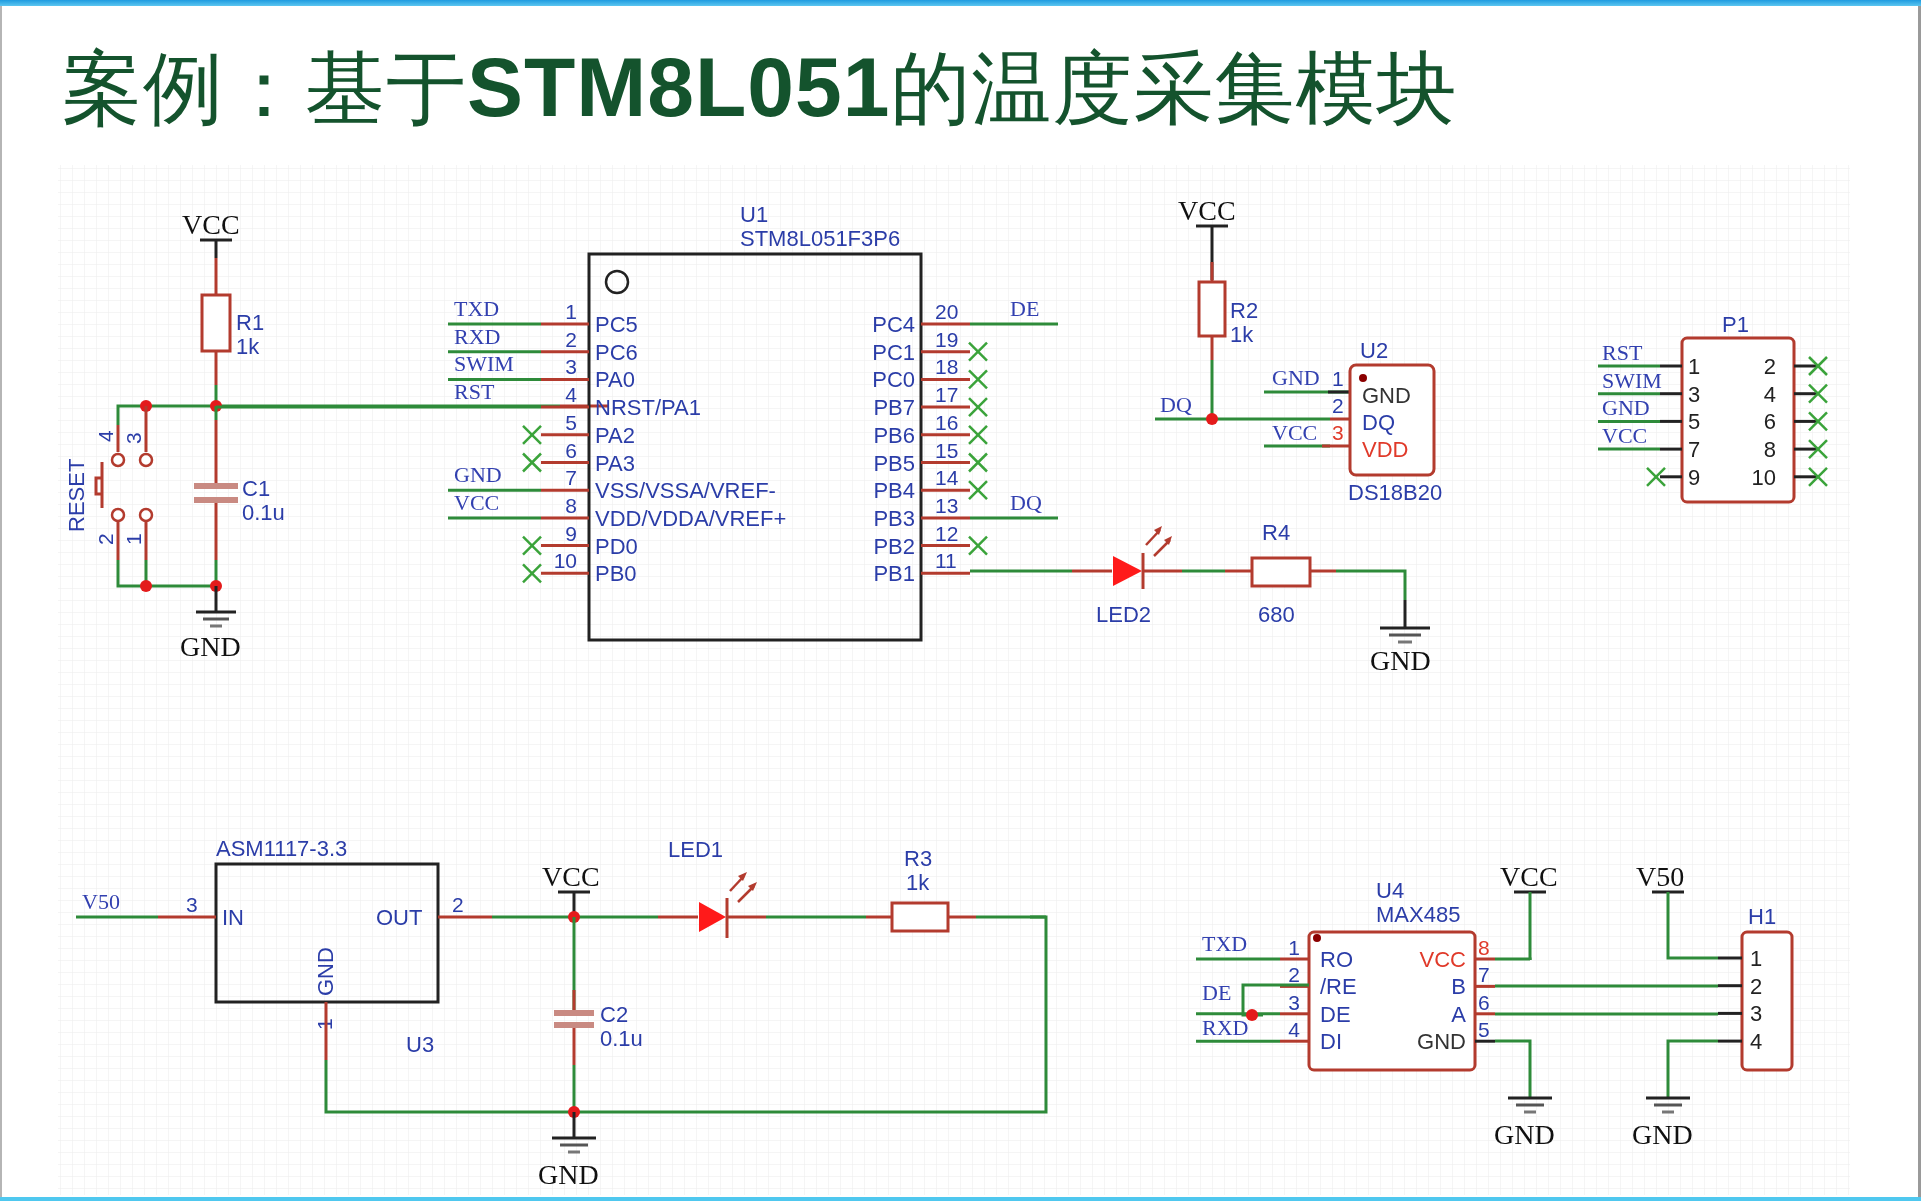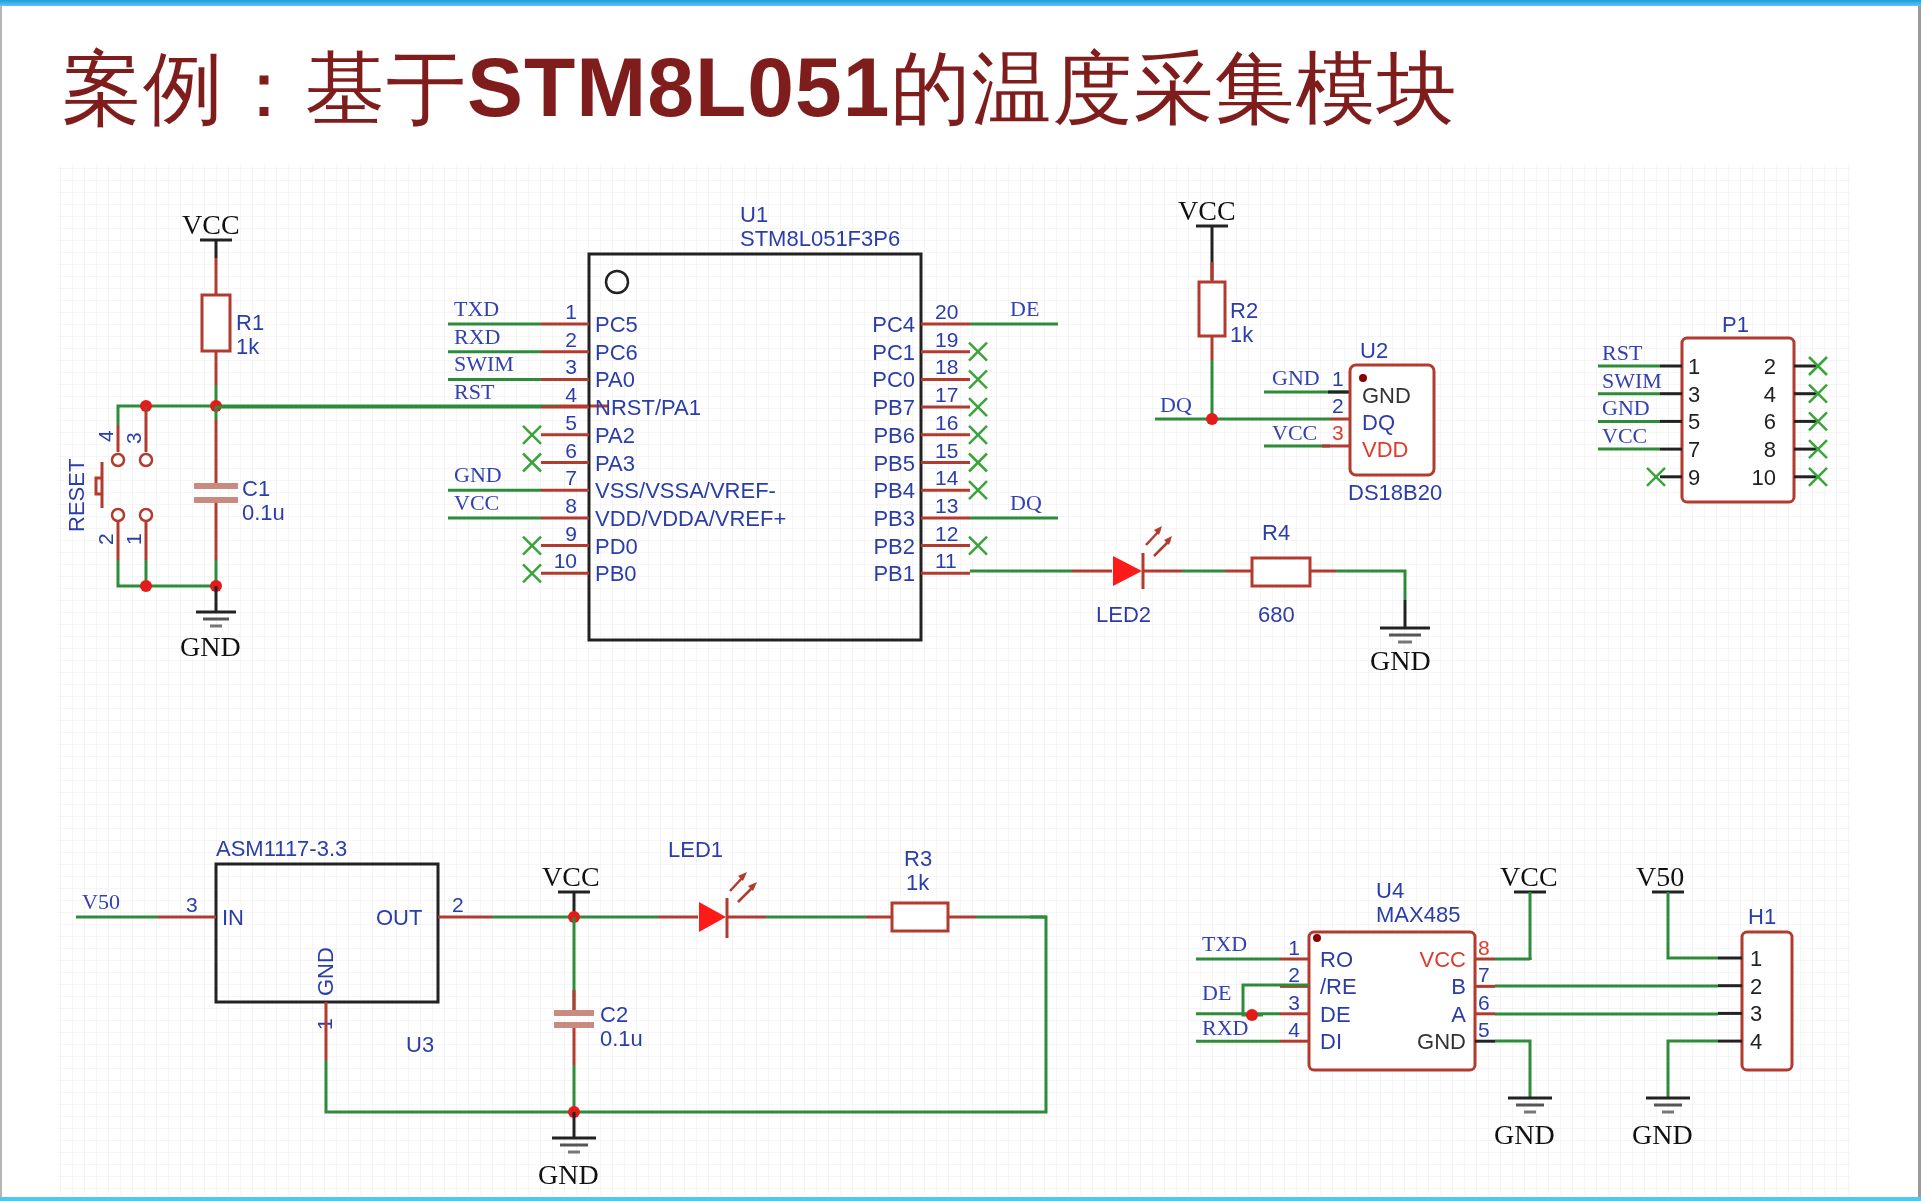--- a/index.html
+++ b/index.html
@@ -1,21 +1,21 @@
 <!DOCTYPE html>
 <html><head>
 <meta charset="utf-8">
 <style>
   html,body{margin:0;padding:0;background:#fff;}
   body{width:1921px;height:1201px;overflow:hidden;position:relative;font-family:"DejaVu Sans",sans-serif;}
   .topbar{position:absolute;left:0;top:0;width:1921px;height:6px;background:linear-gradient(#1e9be0,#5cc6f0);}
   .botbar{position:absolute;left:0;bottom:0;width:1921px;height:4px;background:#4fc8ef;}
   .rightedge{position:absolute;right:0;top:6px;width:3px;height:1191px;background:#9a9a9a;}
   .leftedge{position:absolute;left:0;top:6px;width:2px;height:1191px;background:#b5b5b5;}
-  .title{position:absolute;left:62px;top:36px;font-size:80px;color:#7f1d1d;font-family:"DejaVu Sans",sans-serif;letter-spacing:1px;white-space:nowrap;}
+  .title{position:absolute;left:62px;top:36px;font-size:80px;color:#14532d;font-family:"DejaVu Sans",sans-serif;letter-spacing:1px;white-space:nowrap;}
   .title b{font-family:"Liberation Sans",sans-serif;font-weight:bold;font-size:84px;}
   svg{position:absolute;left:0;top:0;}
   .lbl{font-family:"Liberation Sans",sans-serif;fill:#2b3da8;font-size:22px;}
   .net{font-family:"Liberation Serif",serif;fill:#3240b0;font-size:22px;}
   .pwr{font-family:"Liberation Serif",serif;fill:#111;font-size:28px;}
   .pin{font-family:"Liberation Sans",sans-serif;fill:#2b3da8;font-size:22px;}
   .pinnum{font-family:"Liberation Sans",sans-serif;fill:#2b3da8;font-size:21px;}
   .wire{stroke:#2e8b3a;stroke-width:3;fill:none;}
   .pinline{stroke:#b33b2e;stroke-width:3;fill:none;}
   .blk{stroke:#222;stroke-width:3;fill:none;}

